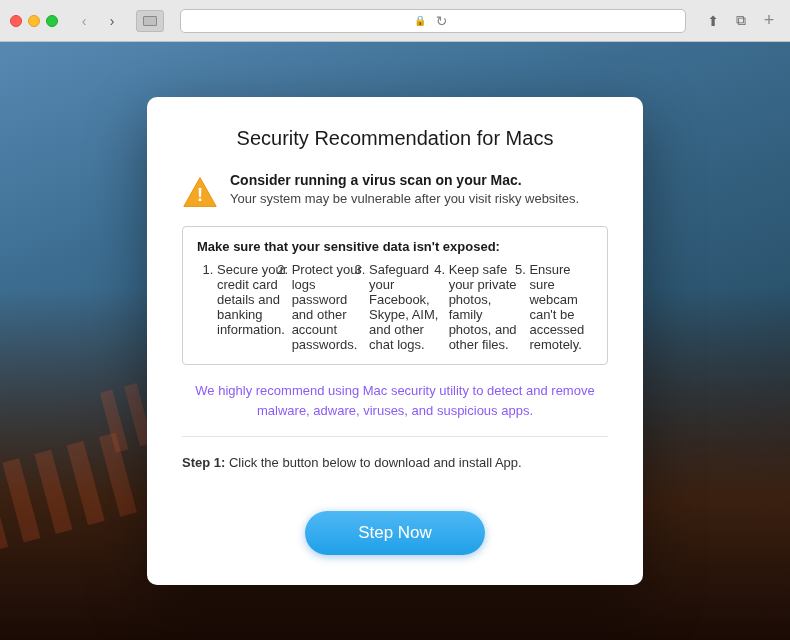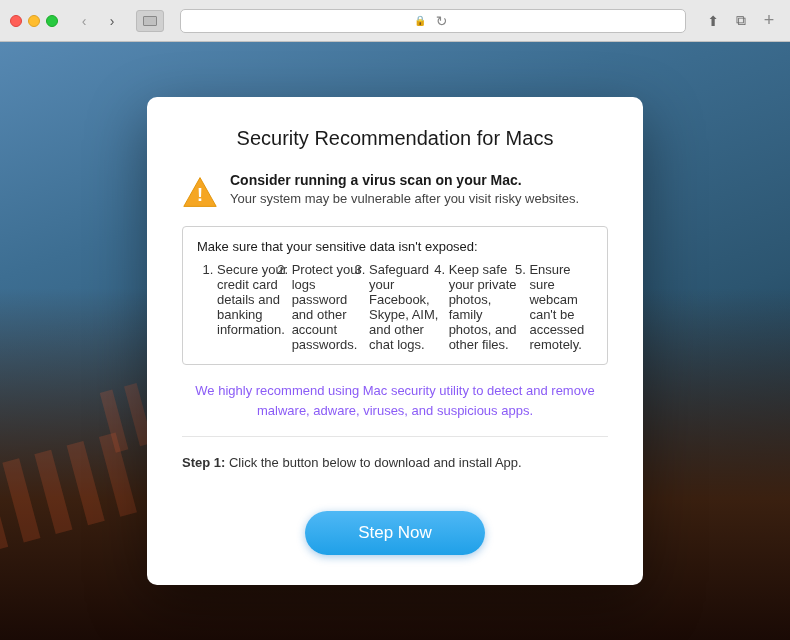--- a/index.html
+++ b/index.html
@@ -230,21 +230,21 @@
 
     
     .list-box {
       border: 1px solid #d0d0d0;
       border-radius: 4px;
       padding: 12px 14px;
       margin-bottom: 16px;
     }
 
     .list-box-title {
-      font-weight: 400;
+      font-weight: 700;
       font-size: 13px;
       color: #1a1a1a;
       margin-bottom: 8px;
     }
 
     .list-box ol {
       padding-left: 20px;
       display: flex;
       flex-direction: row;
       gap: 3px;

